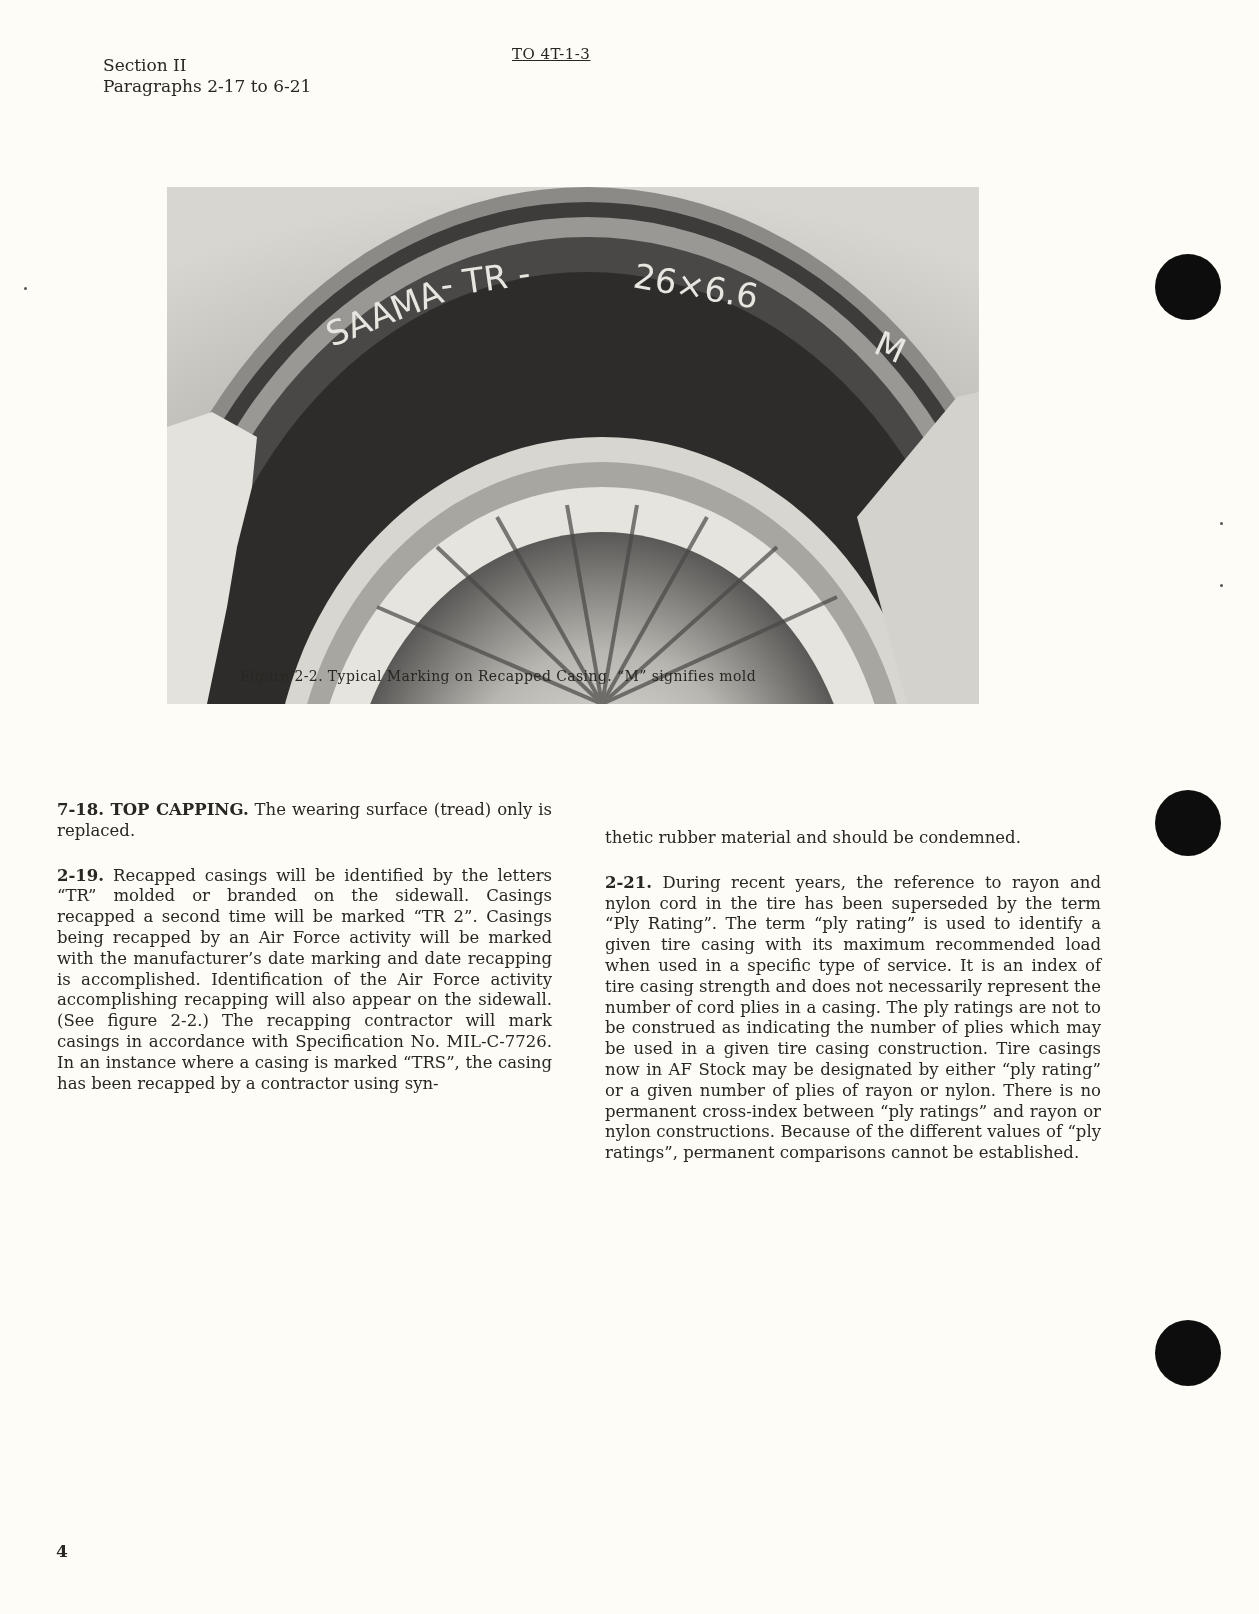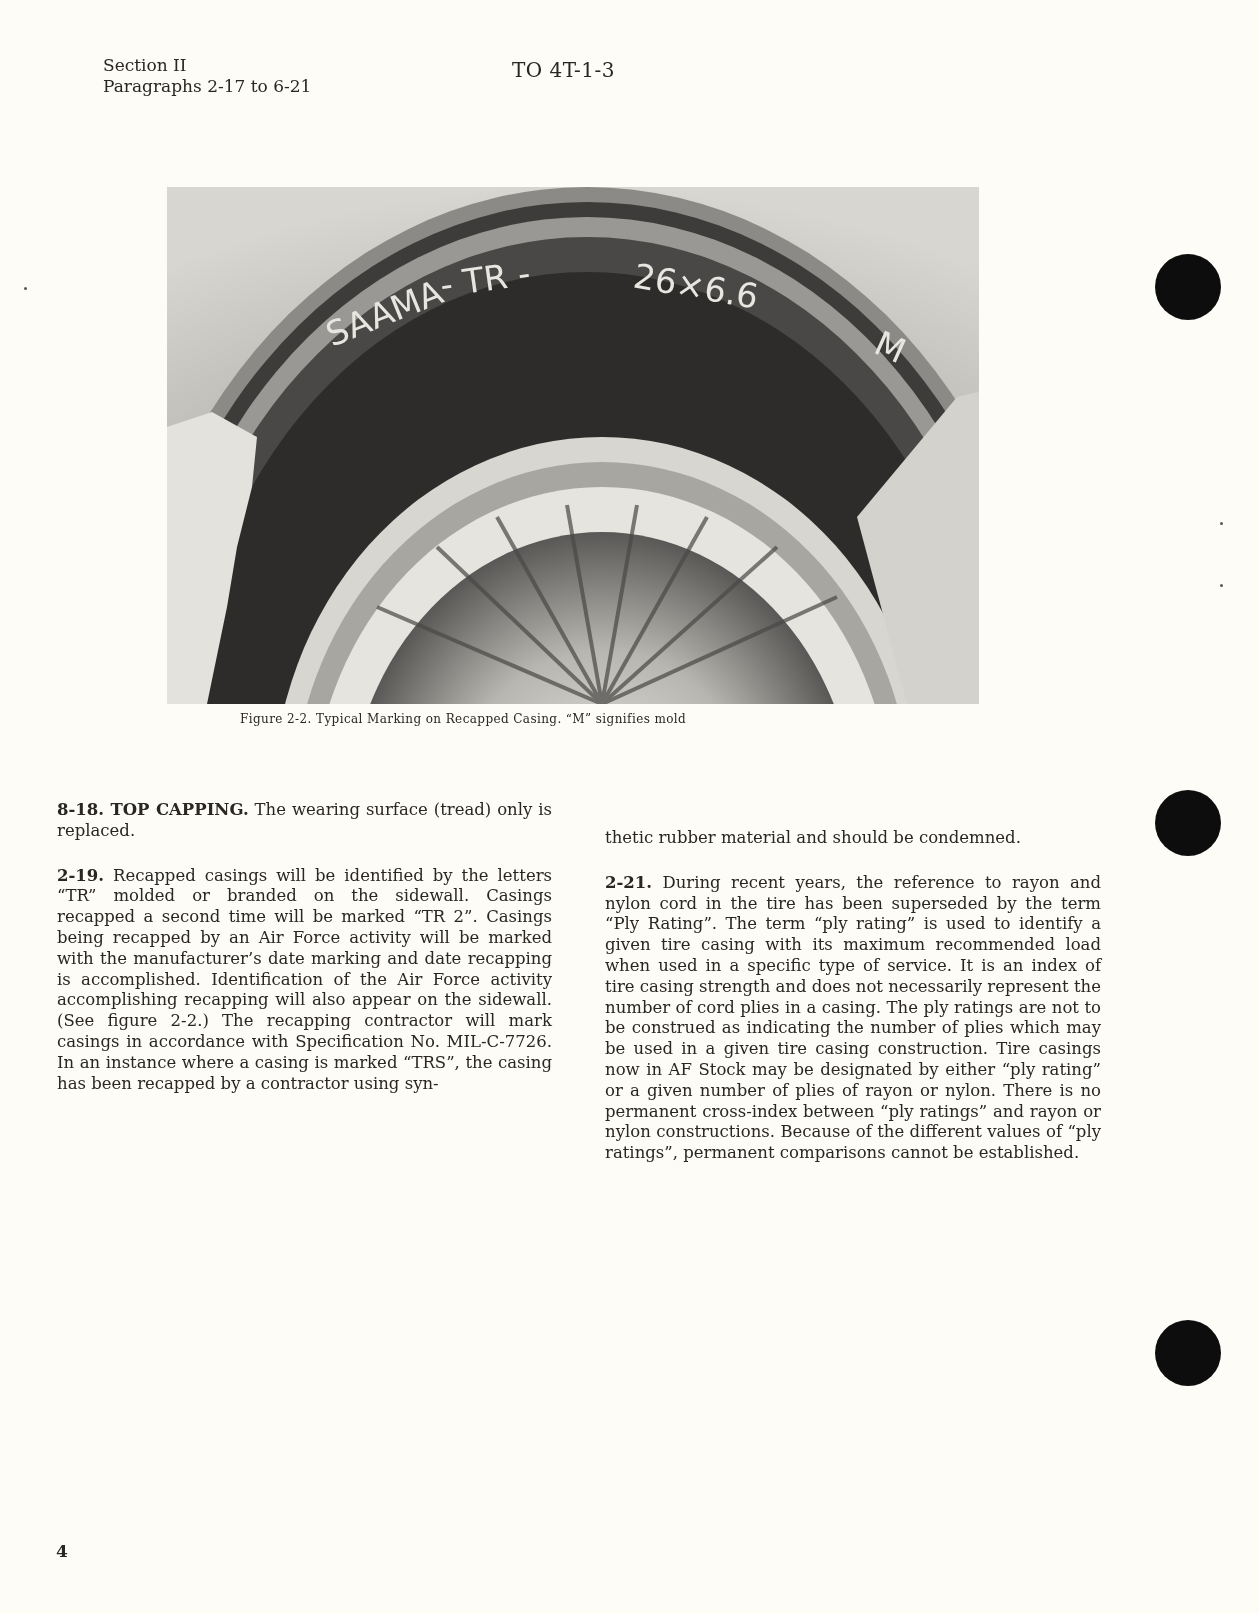--- a/index.html
+++ b/index.html
@@ -9,33 +9,33 @@
     position: relative;
     overflow: hidden;
     font-family: "DejaVu Serif", "Liberation Serif", serif;
     color: #2a2622;
   }
   .hdr-left {
     position: absolute; left: 57px; top: 55px;
     font-size: 17px; line-height: 21px; margin-left: 46px;
   }
   .hdr-center {
-    position: absolute; left: 512px; top: 58px;
-    font-size: 20px; letter-spacing: 0.5px;
+    position: absolute; left: 512px; top: 45px;
+    font-size: 15px; letter-spacing: 0.5px; text-decoration: underline;
   }
   .photo {
     position: absolute; left: 167px; top: 187px;
     width: 812px; height: 517px;
     background: #6a6866;
     overflow: hidden;
   }
   .photo svg { display:block; }
   .caption {
-    position: absolute; left: 240px; top: 712px;
-    font-size: 12px; letter-spacing: 0.4px;
+    position: absolute; left: 240px; top: 668px;
+    font-size: 14px; letter-spacing: 0.4px;
   }
   .col {
     position: absolute;
     font-size: 16.5px; line-height: 20.8px;
     text-align: justify;
   }
   .col p { margin: 0 0 24px 0; }
   .col1 { left: 57px; top: 800px; width: 495px; }
   .col2 { left: 605px; top: 828px; width: 496px; }
   .b { font-weight: bold; }
@@ -102,21 +102,21 @@
     <text x="165" y="160" fill="#e8e6e0" font-family="DejaVu Sans, sans-serif" font-size="34" transform="rotate(-22 165 160)">SAAMA</text>
     <text x="275" y="110" fill="#e8e6e0" font-family="DejaVu Sans, sans-serif" font-size="34" transform="rotate(-8 275 110)">- TR -</text>
     <text x="465" y="100" fill="#e8e6e0" font-family="DejaVu Sans, sans-serif" font-size="34" transform="rotate(10 465 100)">26×6.6</text>
     <text x="705" y="165" fill="#e8e6e0" font-family="DejaVu Sans, sans-serif" font-size="34" transform="rotate(24 705 165)">M</text>
   </svg>
 </div>
 
 <div class="caption">Figure 2-2.  Typical Marking on Recapped Casing. “M” signifies mold</div>
 
 <div class="col col1">
-  <p><span class="b">8-18. TOP CAPPING.</span> <span>The wearing surface (tread) only is replaced.</span></p>
+  <p><span class="b">7-18. TOP CAPPING.</span> <span>The wearing surface (tread) only is replaced.</span></p>
   <p><span class="b">2-19.</span> <span>Recapped casings will be identified by the letters “TR” molded or branded on the sidewall. Casings recapped a second time will be marked “TR 2”.  Casings being recapped by an Air Force activity will be marked with the manufacturer’s date marking and date recapping is accomplished. Identification of the Air Force activity accomplishing recapping will also appear on the sidewall. (See figure 2-2.) The recapping contractor will mark casings in accordance with Specification No. MIL-C-7726. In an instance where a casing is marked “TRS”, the casing has been recapped by a contractor using syn-</span></p>
 </div>
 
 <div class="col col2">
   <p><span>thetic rubber material and should be condemned.</span></p>
   <p><span class="b">2-21.</span> <span>During recent years, the reference to rayon and nylon cord in the tire has been superseded by the term “Ply Rating”.  The term “ply rating” is used to identify a given tire casing with its maximum recommended load when used in a specific type of service. It is an index of tire casing strength and does not necessarily represent the number of cord plies in a casing. The ply ratings are not to be construed as indicating the number of plies which may be used in a given tire casing construction. Tire casings now in AF Stock may be designated by either “ply rating” or a given number of plies of rayon or nylon. There is no permanent cross-index between “ply ratings” and rayon or nylon constructions. Because of the different values of “ply ratings”, permanent comparisons cannot be established.</span></p>
 </div>
 
 <div class="hole" style="left:1155px; top:254px;"></div>
 <div class="hole" style="left:1155px; top:790px;"></div>

